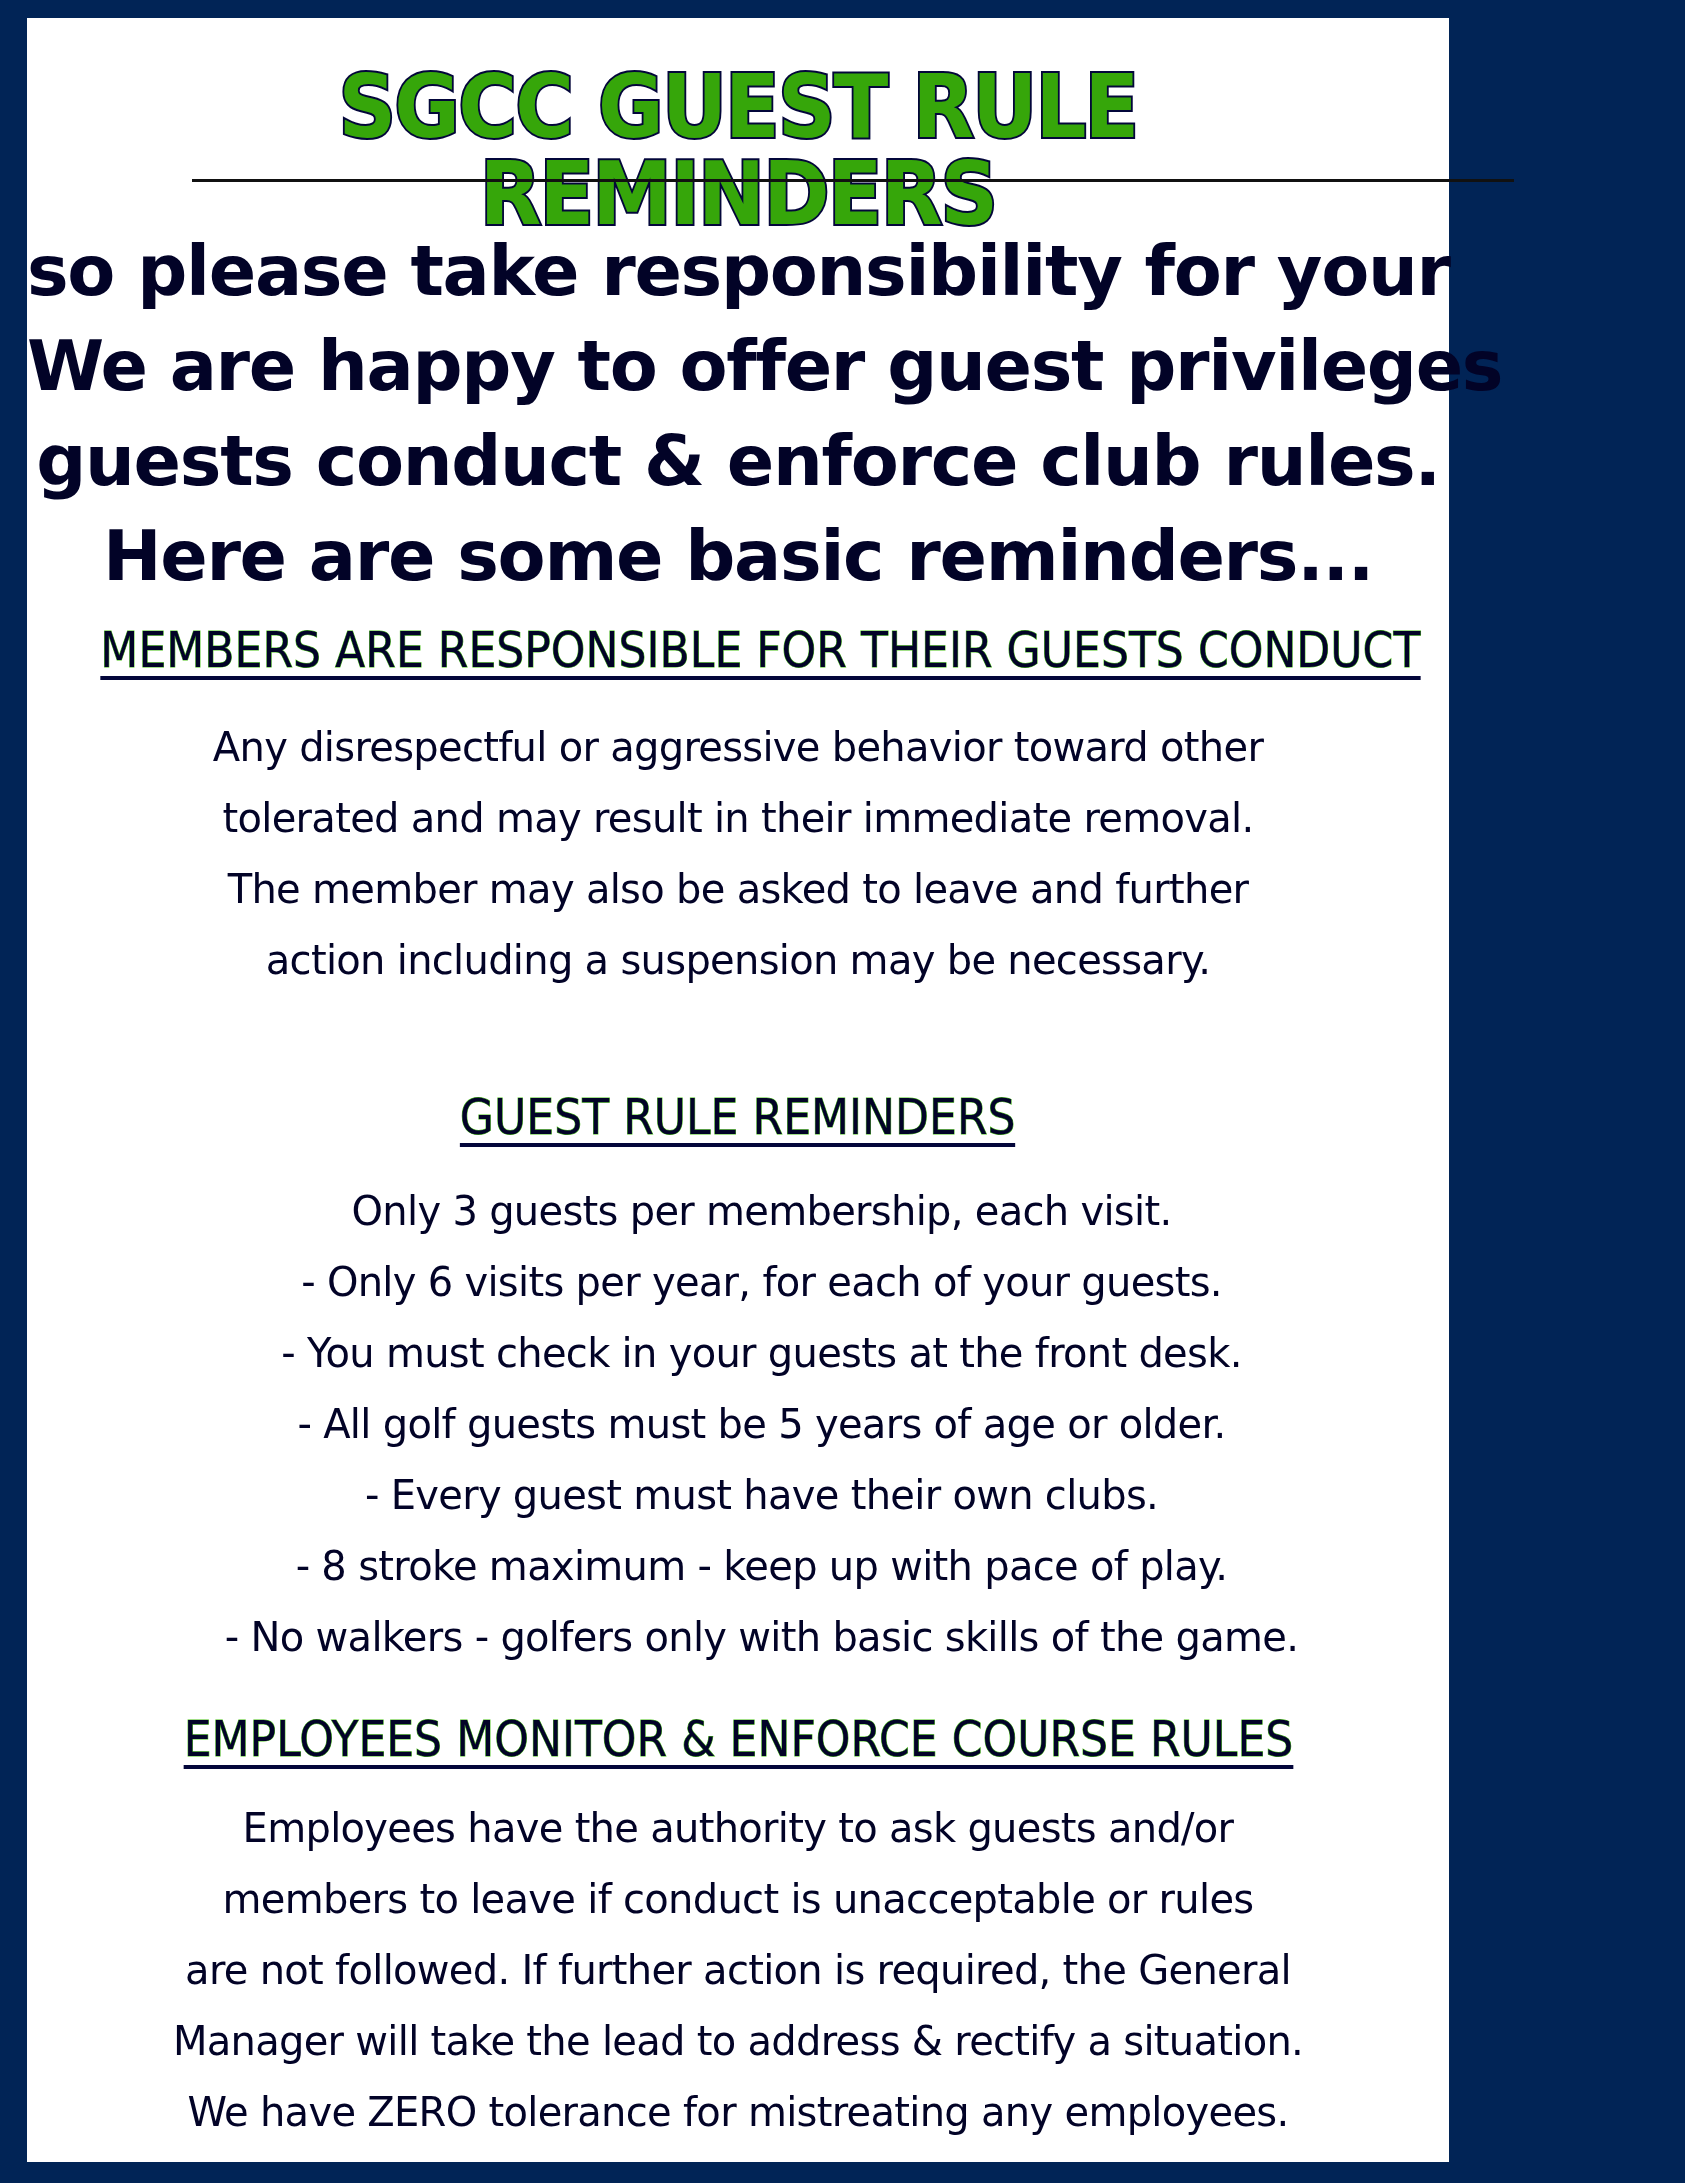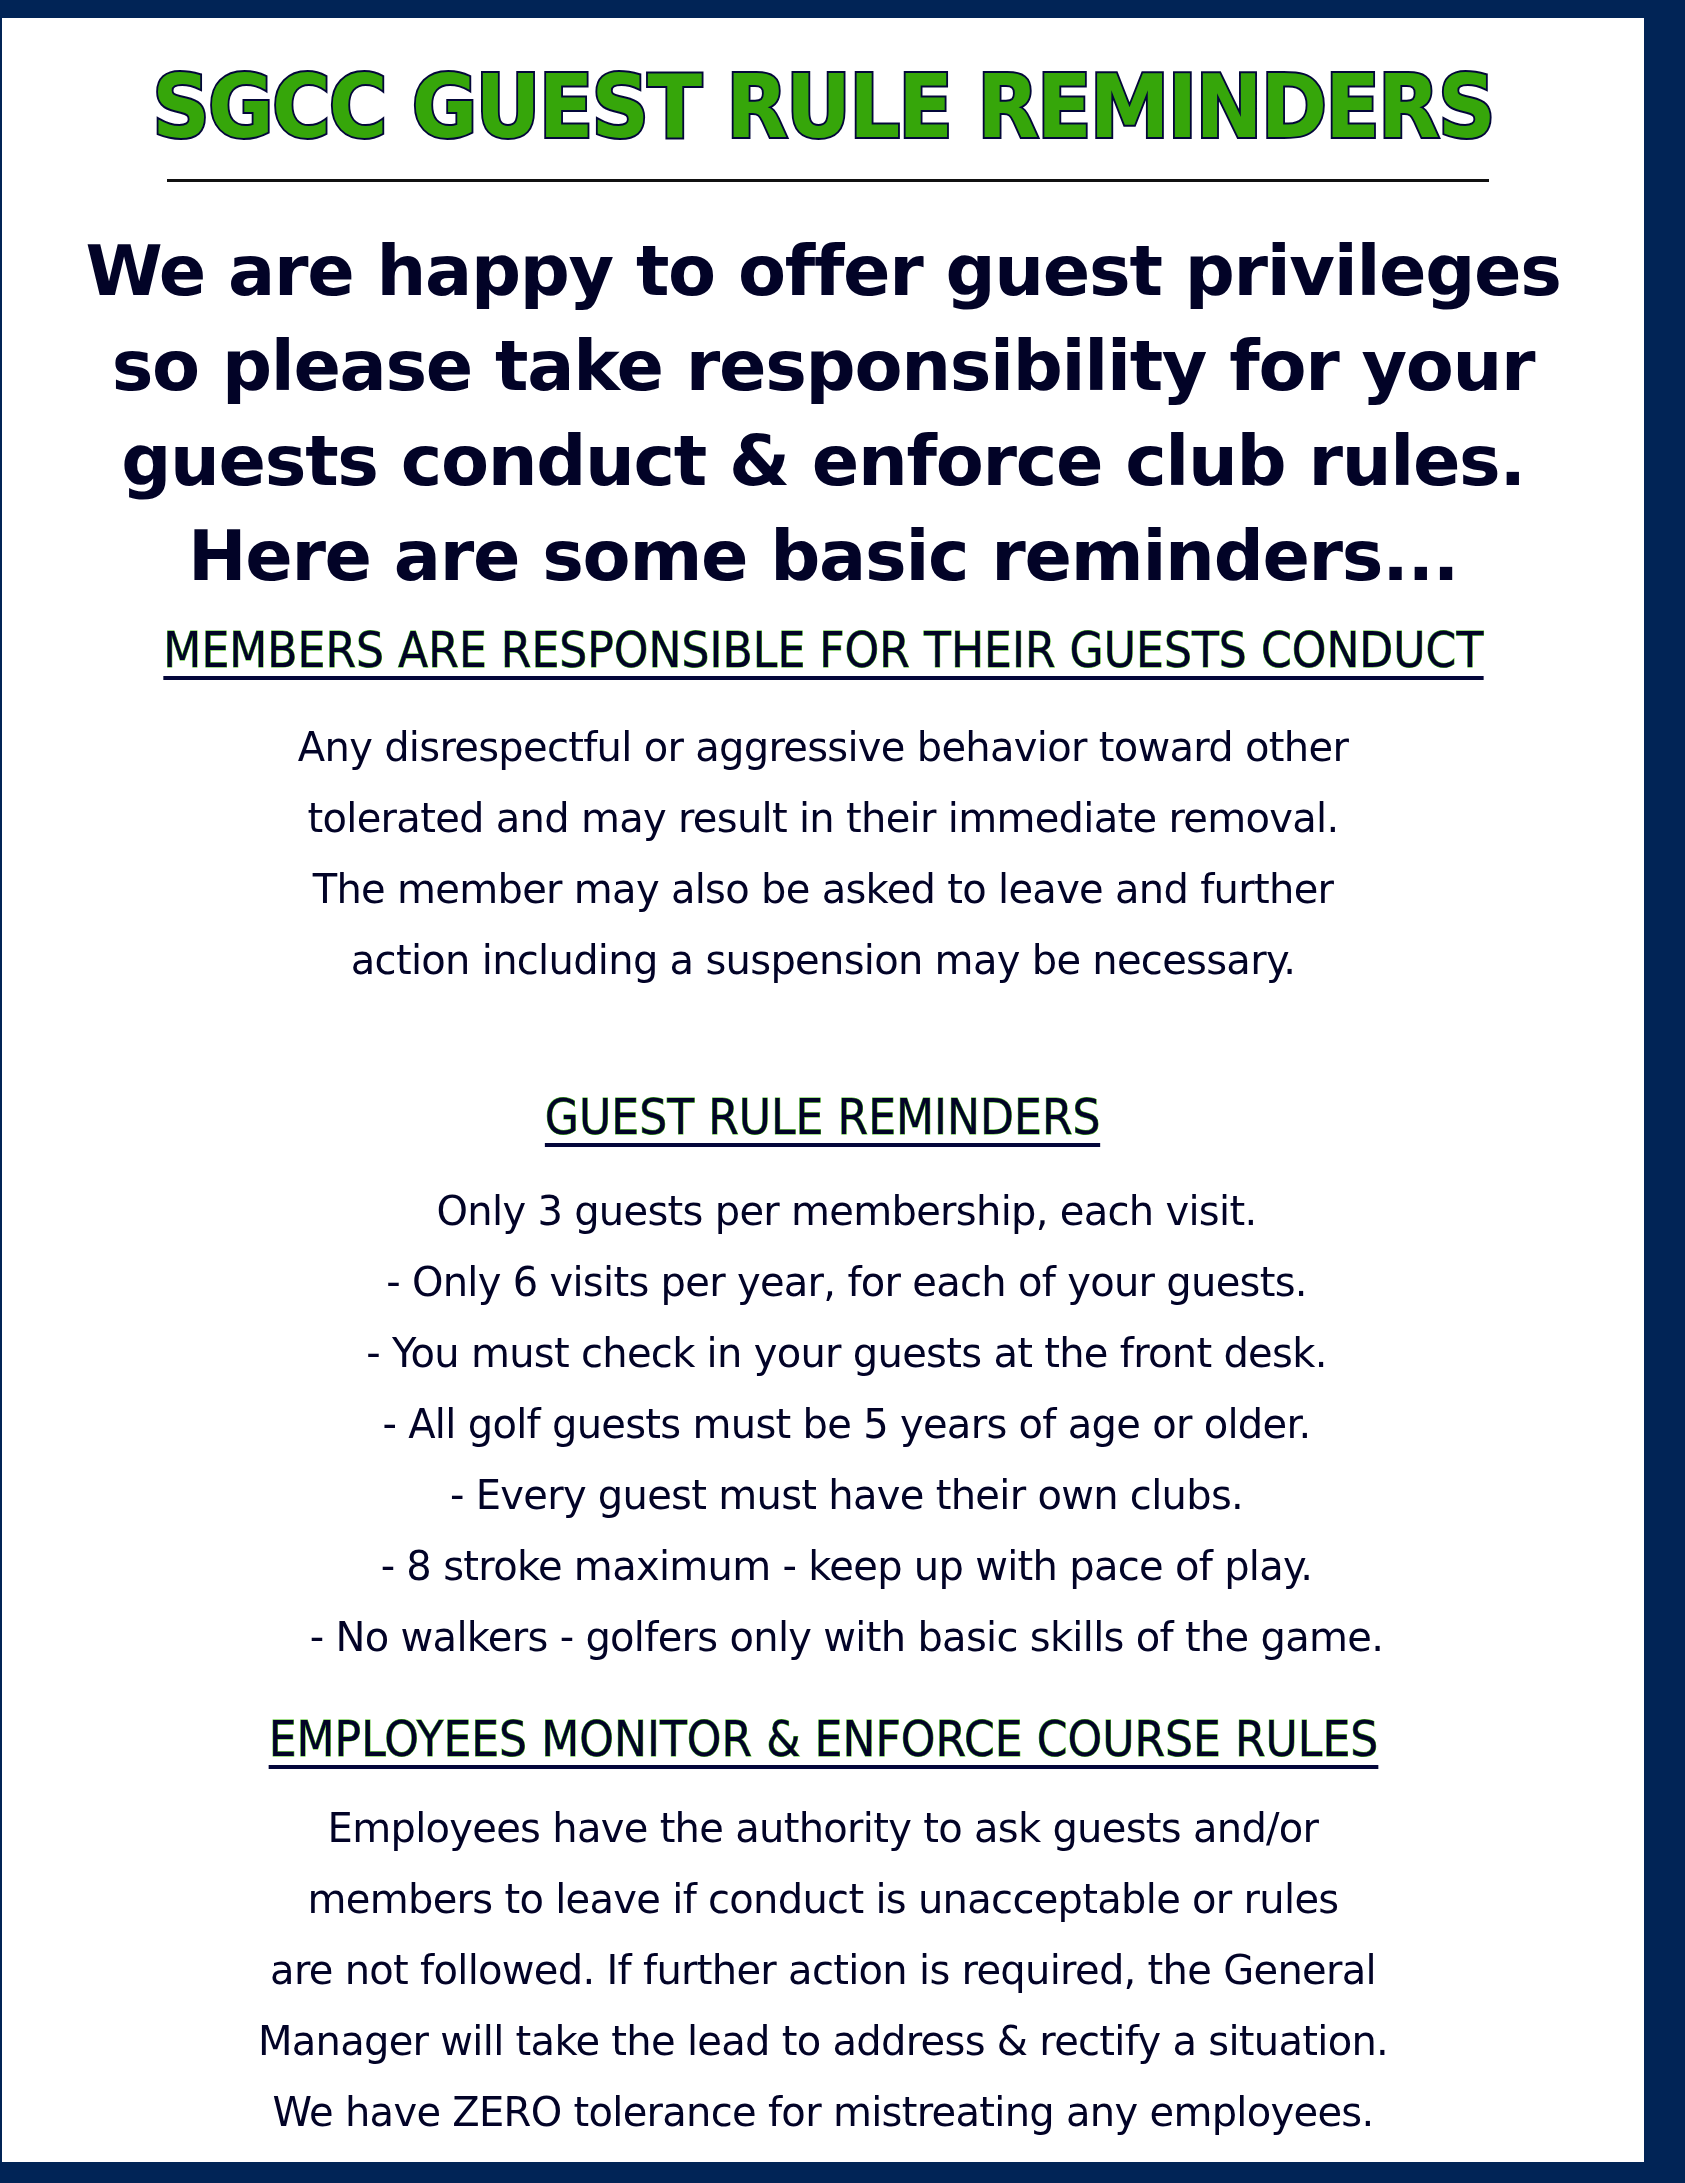--- a/index.html
+++ b/index.html
@@ -6,22 +6,22 @@
   body {
     width: 1686px; height: 2183px;
     background: #012456;
     position: relative;
     overflow: hidden;
     font-family: "DejaVu Sans", "Liberation Sans", sans-serif;
     color: #020327;
   }
   .page {
     position: absolute;
-    left: 2px; top: 18px;
-    width: 1642px; height: 2144px;
+    left: 27px; top: 18px;
+    width: 1422px; height: 2144px;
     background: #ffffff;
   }
   .title {
     position: absolute;
     left: 0; right: 0; top: 46px;
     text-align: center;
     font-family: "DejaVu Sans", sans-serif;
     font-weight: bold;
     font-size: 87px;
     letter-spacing: -2px;
@@ -83,22 +83,22 @@
   #p3 { top: 1775px; }
 </style>
 </head>
 <body>
 
 <div class="page">
   <div class="title">SGCC GUEST RULE REMINDERS</div>
   <div class="rule"></div>
 
   <div class="intro">
+    <div>so please take responsibility for your</div>
     <div>We are happy to offer guest privileges</div>
-    <div>so please take responsibility for your</div>
     <div>guests conduct &amp; enforce club rules.</div>
     <div>Here are some basic reminders...</div>
   </div>
 
   <div class="heading" id="h1">
     <span>MEMBERS ARE RESPONSIBLE FOR THEIR GUESTS CONDUCT</span>
   </div>
   <div class="para" id="p1">
     <div>Any disrespectful or aggressive behavior toward other</div>
     <div>tolerated and may result in their immediate removal.</div>

